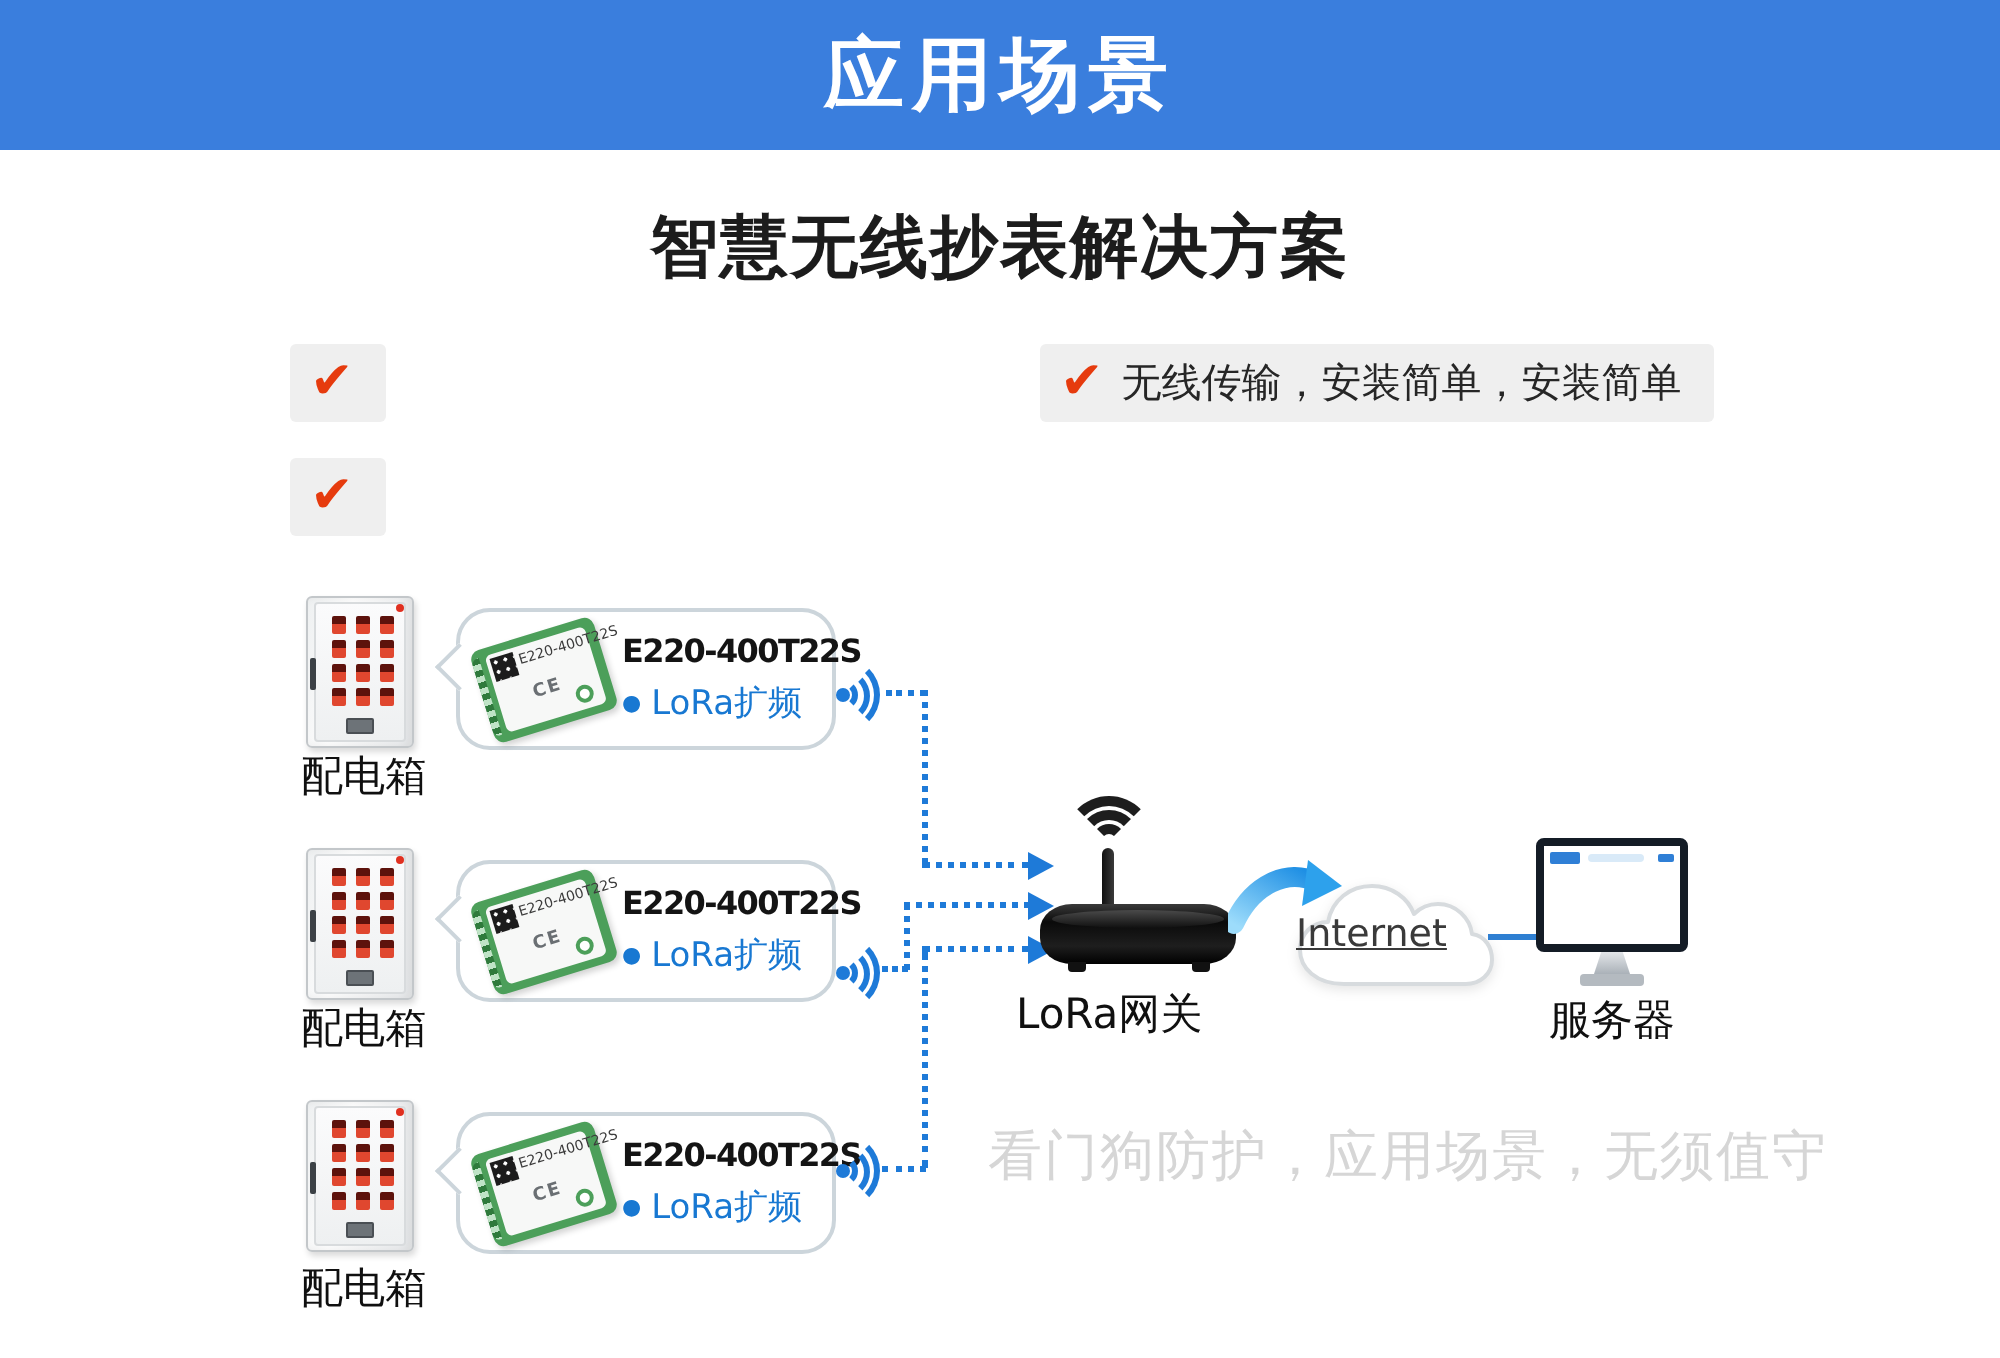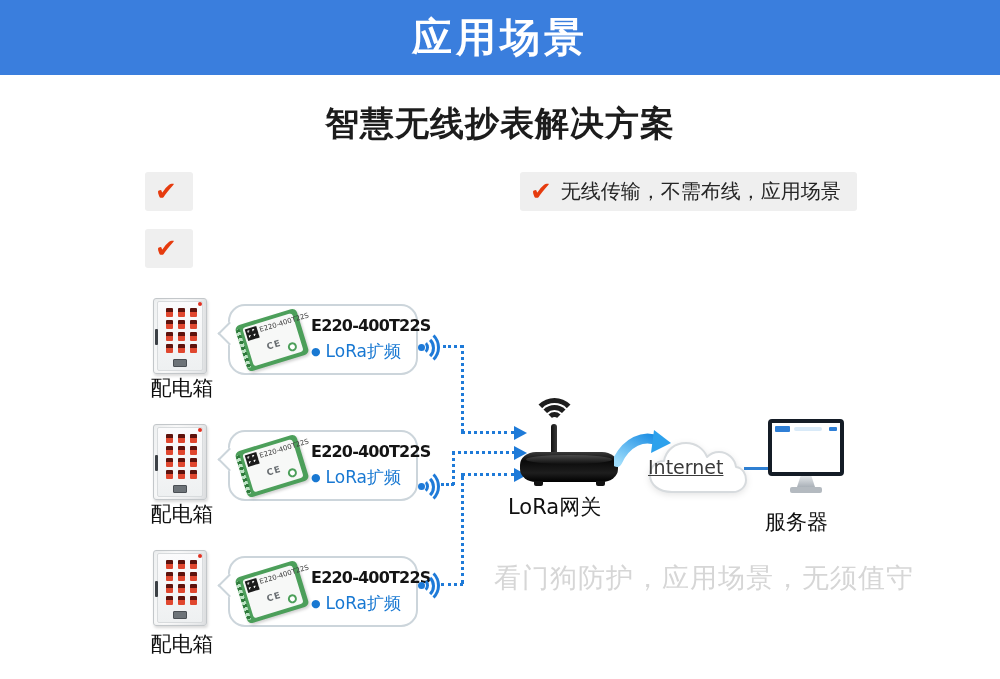--- a/index.html
+++ b/index.html
@@ -111,21 +111,21 @@
   .net-line{position:absolute;left:744px;top:467px;width:26px;height:3px;background:#2e7fd2;}
 
   .monitor{position:absolute;left:768px;top:419px;width:76px;height:57px;background:#fff;
     border:4px solid #141c26;border-radius:4px;}
   .m-logo{position:absolute;left:3px;top:3px;width:15px;height:6px;background:#2f7fd6;border-radius:1px;}
   .m-bar{position:absolute;left:22px;top:4px;width:28px;height:4px;background:#d9eaf8;border-radius:2px;}
   .m-btn{position:absolute;right:3px;top:4px;width:8px;height:4px;background:#2f7fd6;border-radius:1px;}
   .m-neck{position:absolute;left:797px;top:476px;width:18px;height:11px;
     background:linear-gradient(180deg,#e3e6e9,#aab1b8);clip-path:polygon(20% 0,80% 0,100% 100%,0 100%);}
   .m-base{position:absolute;left:790px;top:487px;width:32px;height:6px;background:#b4bac0;border-radius:2px;}
-  .server-label{position:absolute;left:765px;top:508px;width:82px;font-size:21px;color:#101010;}
+  .server-label{position:absolute;left:765px;top:496px;width:82px;text-align:center;font-size:21px;color:#101010;}
 
   
   .watermark{position:absolute;left:494px;top:560px;font-size:27px;color:var(--watermark);
     letter-spacing:1px;white-space:nowrap;}
 </style>
 </head>
 <body>
 
 <div class="page">
 
@@ -133,21 +133,21 @@
     <h1>应用场景</h1>
   </header>
 
   <h2 class="headline">智慧无线抄表解决方案</h2>
 
   <div class="pill p1">
     <span class="check">✔</span>
   </div>
   <div class="pill p2">
     <span class="check">✔</span>
-    <span>无线传输，不需布线，应用场景</span>
+    <span>无线传输，安装简单，安装简单</span>
   </div>
   <div class="pill p3">
     <span class="check">✔</span>
   </div>
 
   <div class="cabinet c1">
     <span class="breakers">
         <i></i>
         <i></i>
         <i></i>

